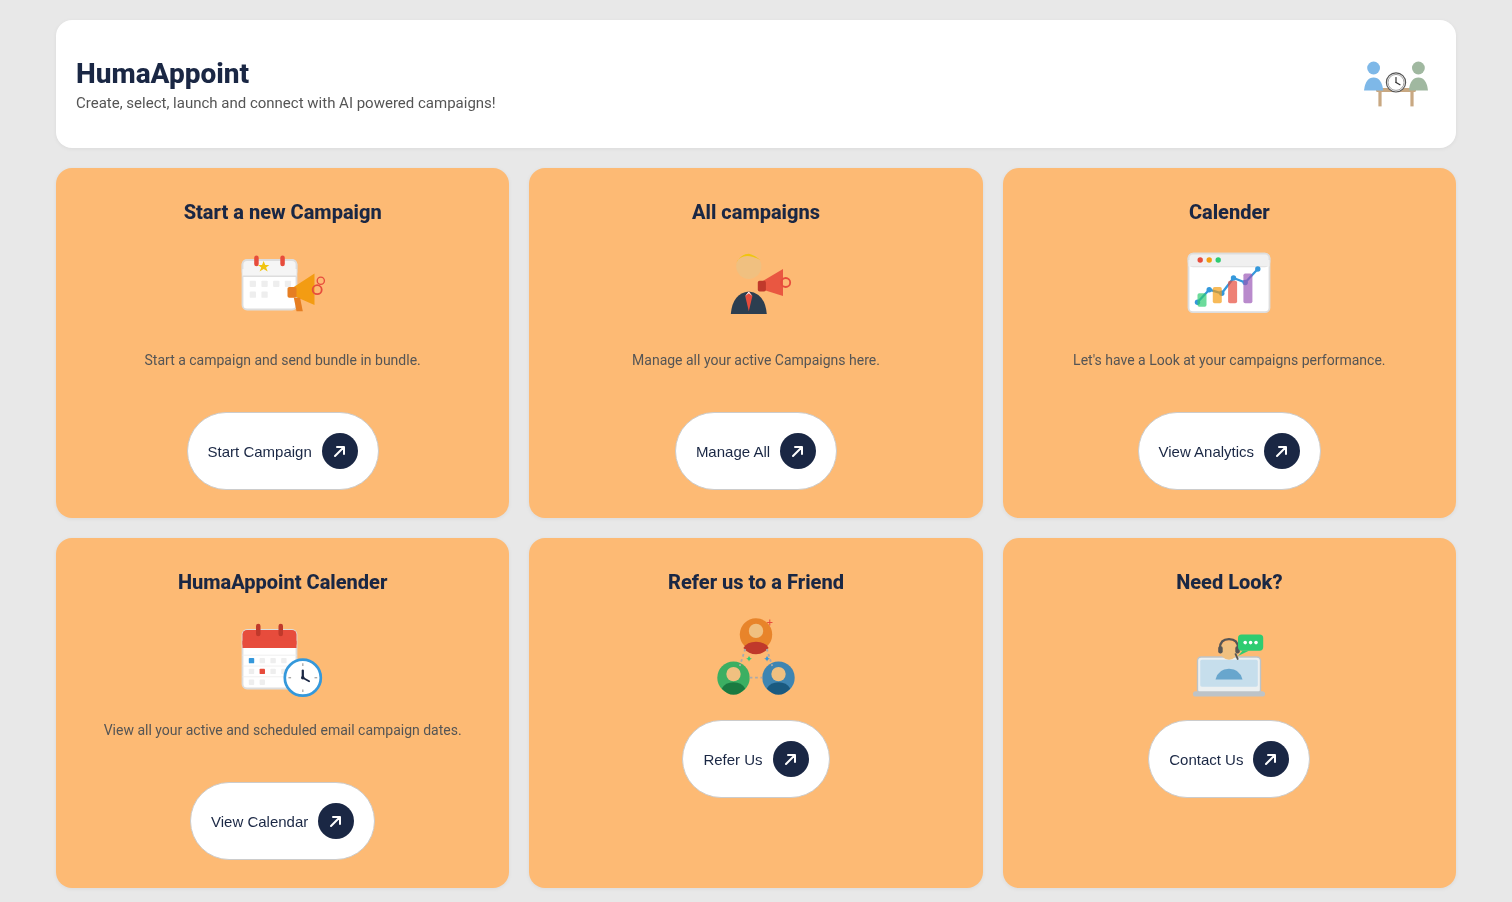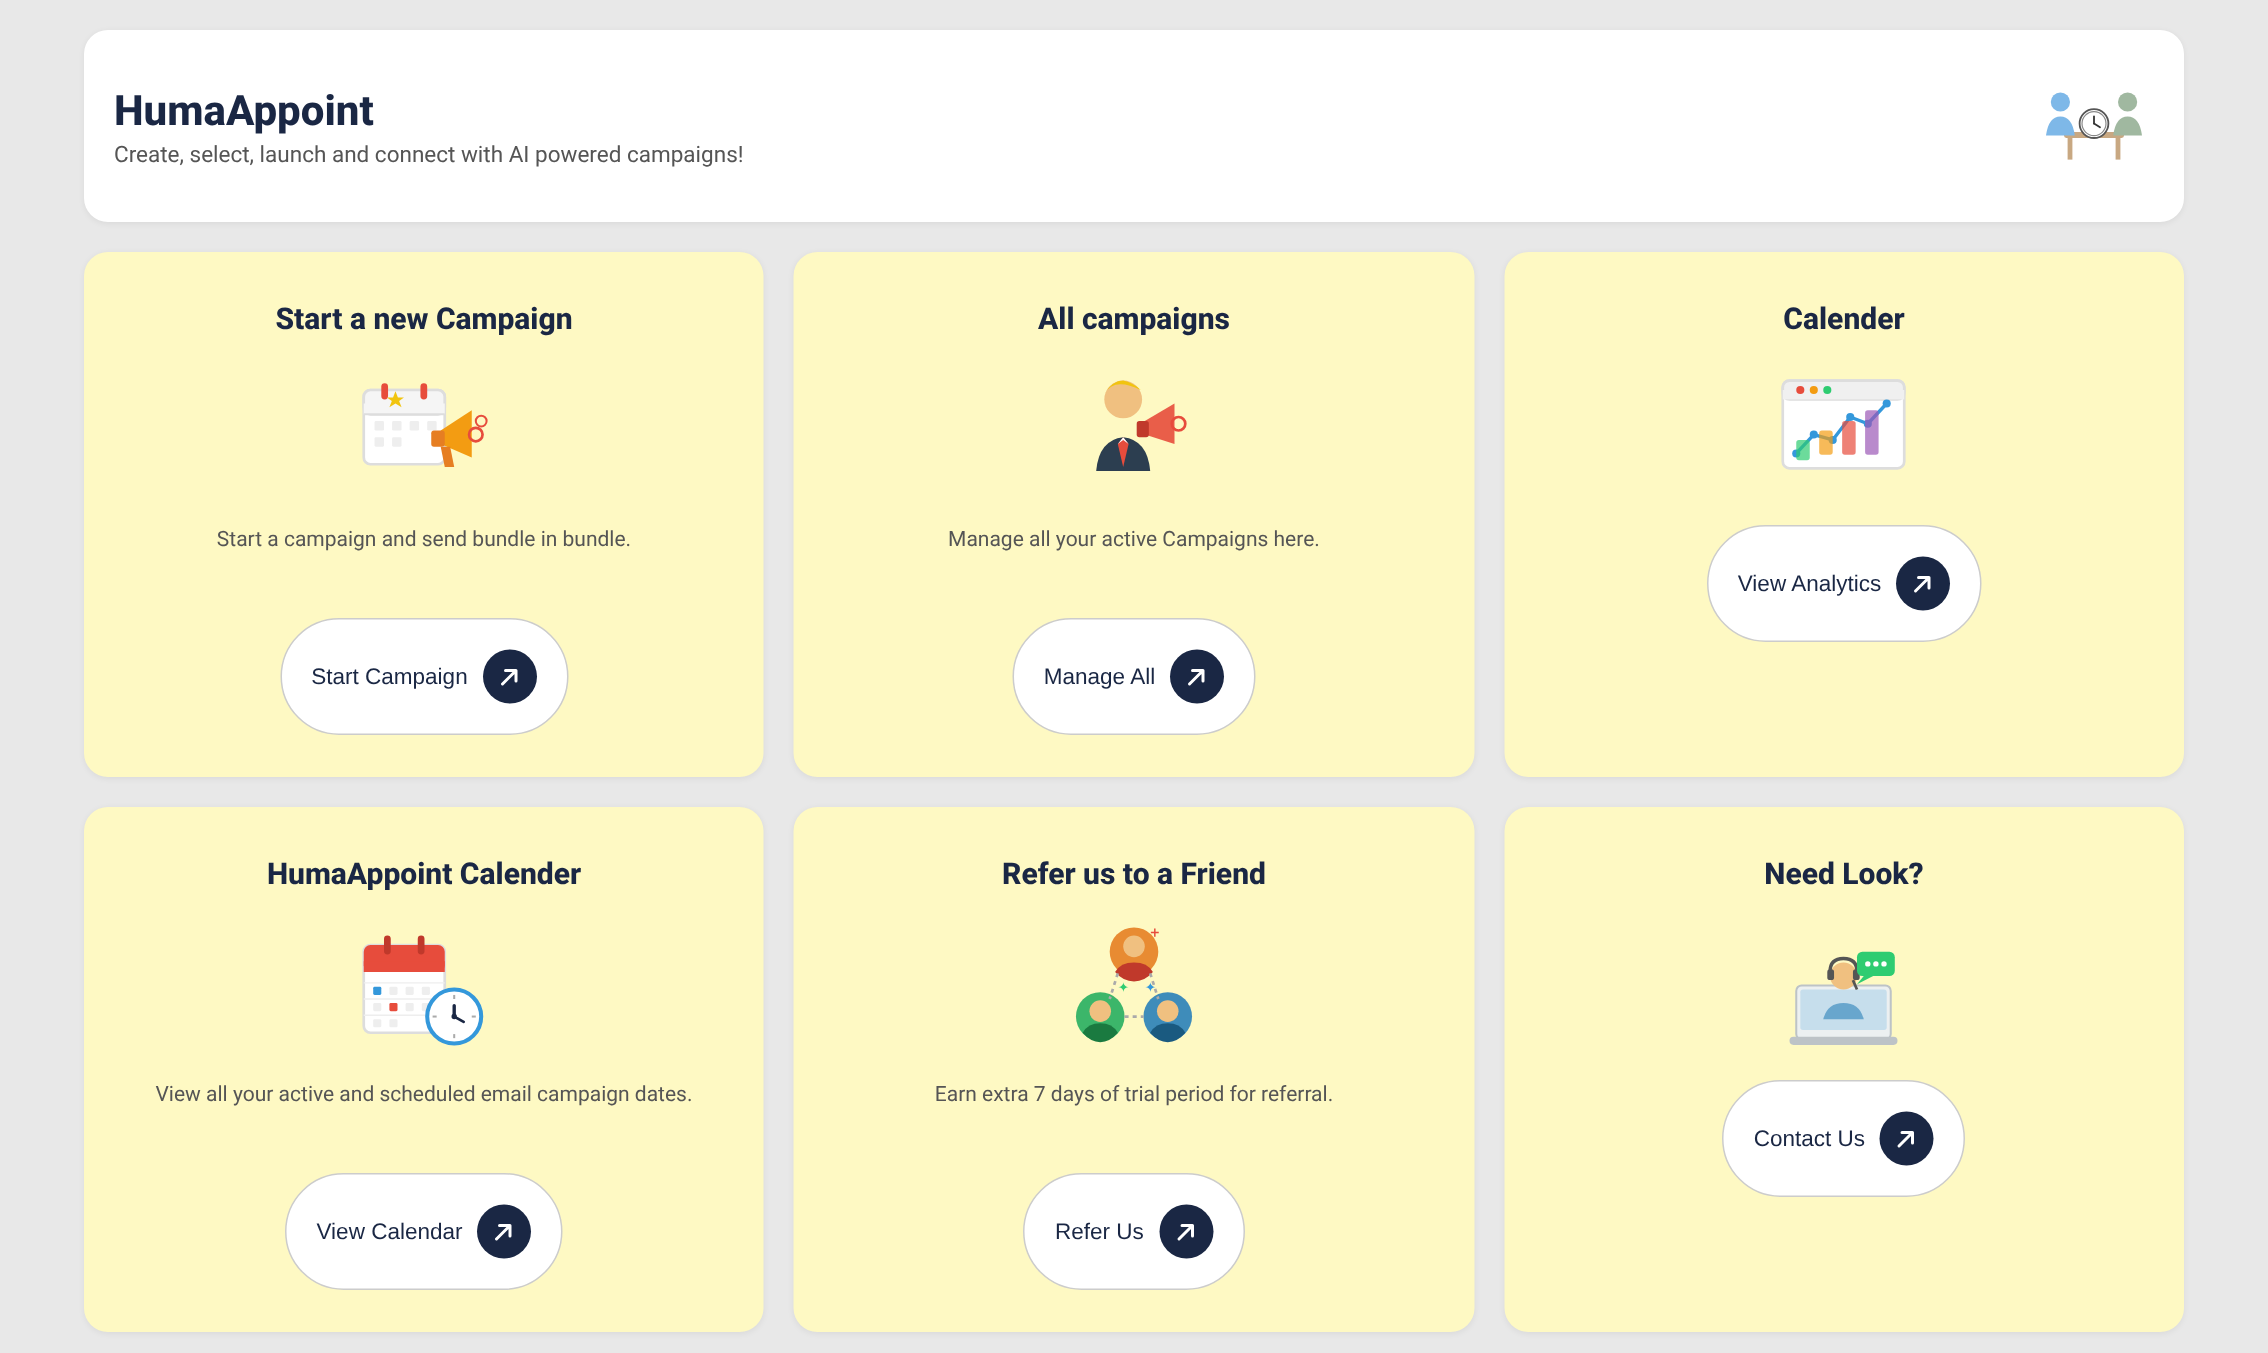--- a/index.html
+++ b/index.html
@@ -39,21 +39,21 @@
       height: 80px;
     }
     
     .card-grid {
       display: grid;
       grid-template-columns: repeat(3, 1fr);
       gap: 20px;
     }
     
     .card {
-      background: #fef9c3;
+      background: #fdba74;
       border-radius: 16px;
       padding: 32px 28px 28px;
       display: flex;
       flex-direction: column;
       align-items: center;
       text-align: center;
       box-shadow: 0 1px 4px rgba(0,0,0,0.06);
     }
     .card-title {
       font-size: 20px;
@@ -241,20 +241,21 @@
           <circle cx="55" cy="35" r="3" fill="#3498db"></circle>
           <circle cx="68" cy="40" r="3" fill="#3498db"></circle>
           <circle cx="82" cy="25" r="3" fill="#3498db"></circle>
 
           <rect x="15" y="52" width="10" height="15" rx="2" fill="#2ecc71" opacity="0.7"></rect>
           <rect x="32" y="45" width="10" height="18" rx="2" fill="#f39c12" opacity="0.7"></rect>
           <rect x="49" y="38" width="10" height="25" rx="2" fill="#e74c3c" opacity="0.7"></rect>
           <rect x="66" y="30" width="10" height="33" rx="2" fill="#9b59b6" opacity="0.7"></rect>
         </svg>
       </div>
+      <div class="card-desc">Let's have a Look at your campaigns performance.</div>
       <button class="card-btn">
         <span>View Analytics</span>
         <div class="btn-arrow">
           <svg viewBox="0 0 16 16" fill="none" xmlns="http://www.w3.org/2000/svg">
             <path d="M3 13 L11 5 M5 4 L12 4 L12 11" stroke="white" stroke-width="2" stroke-linecap="round" stroke-linejoin="round"></path>
           </svg>
         </div>
       </button>
     </div>
 
@@ -330,21 +331,20 @@
           <path d="M62 80 Q66 73 75 73 Q84 73 88 80 Q82 87 75 87 Q68 87 62 80Z" fill="#1a5a80"></path>
 
           <line x1="38" y1="36" x2="32" y2="55" stroke="#aaa" stroke-width="2" stroke-dasharray="3,3"></line>
           <line x1="62" y1="36" x2="68" y2="55" stroke="#aaa" stroke-width="2" stroke-dasharray="3,3"></line>
           <line x1="43" y1="68" x2="57" y2="68" stroke="#aaa" stroke-width="2" stroke-dasharray="3,3"></line>
 
           <text x="38" y="50" font-size="10" fill="#2ecc71">✦</text>
           <text x="58" y="50" font-size="10" fill="#3498db">✦</text>
         </svg>
       </div>
-      <div class="card-desc">Earn extra 7 days of trial period for referral.</div>
       <button class="card-btn">
         <span>Refer Us</span>
         <div class="btn-arrow">
           <svg viewBox="0 0 16 16" fill="none" xmlns="http://www.w3.org/2000/svg">
             <path d="M3 13 L11 5 M5 4 L12 4 L12 11" stroke="white" stroke-width="2" stroke-linecap="round" stroke-linejoin="round"></path>
           </svg>
         </div>
       </button>
     </div>
 

